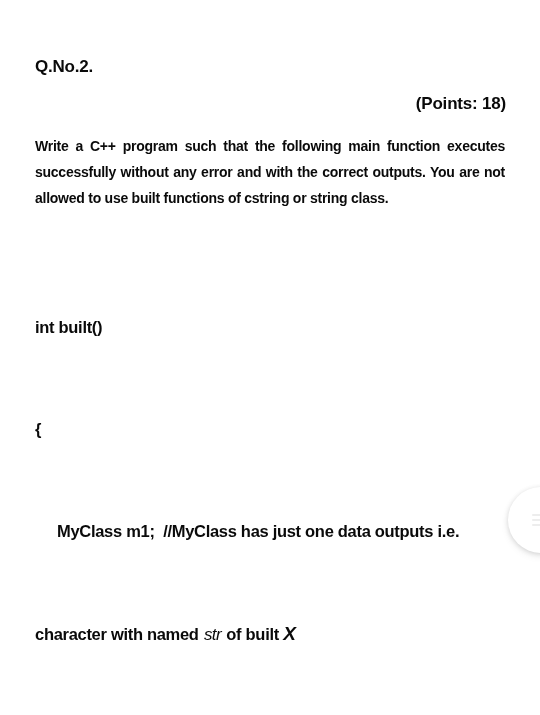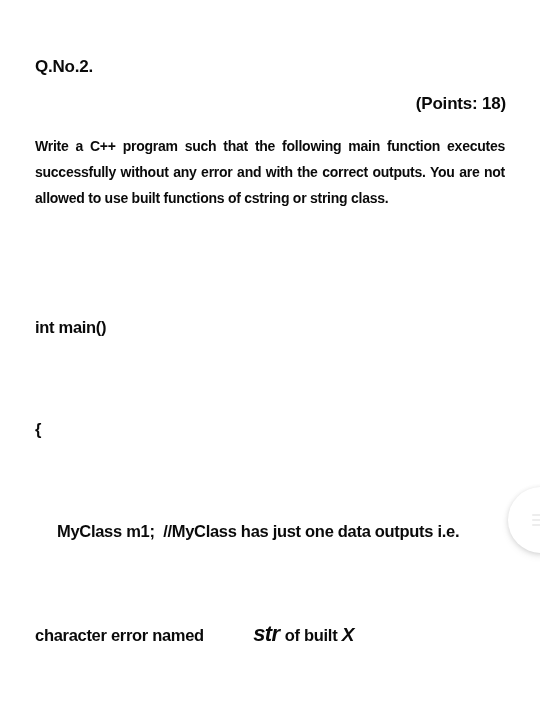--- a/index.html
+++ b/index.html
@@ -80,25 +80,24 @@
     display: block;
     white-space: pre;
   }
 
   
   .i0  { padding-left: 0px; }
   .i1  { padding-left: 22px; }
 
   .ital {
     font-style: italic;
-    font-weight: 700;
-    font-size: 22px;
+    font-weight: 400;
+    font-size: 17px;
     letter-spacing: -0.6px;
     padding: 0 1px 0 1px;
-    margin-left: 44px;
   }
   .boldx {
     font-style: italic;
     font-weight: 800;
     font-size: 19px;
     letter-spacing: -0.4px;
   }
 
   
   .fab {
@@ -136,27 +135,27 @@
 <div class="page">
 
   <div class="q-heading">Q.No.2.</div>
 
   <div class="points">(Points: 18)</div>
 
   <div class="intro">Write a C++ program such that the following main function executes successfully without any error and with the correct outputs. You are not allowed to use built functions of cstring or string class.</div>
 
   <div class="code">
 
-    <span class="ln i0">int main()</span>
+    <span class="ln i0">int built()</span>
 
     <span class="ln i0">{</span>
 
     <span class="ln i1">MyClass m1;  //MyClass has just one data outputs i.e.</span>
 
-    <span class="ln i0"><span>character error named </span><span class="ital">str</span><span> of built </span><span class="boldx">X</span></span>
+    <span class="ln i0"><span>character with named </span><span class="ital">str</span><span> of built </span><span class="boldx">X</span></span>
 
     
 
     
 
     
 
     
 
     

